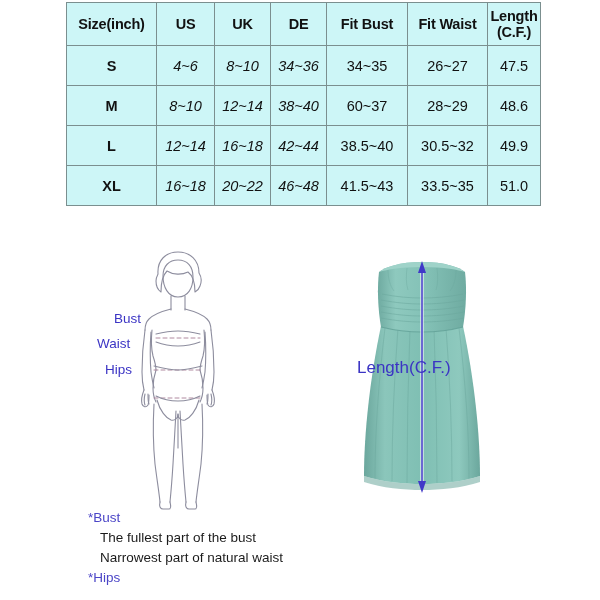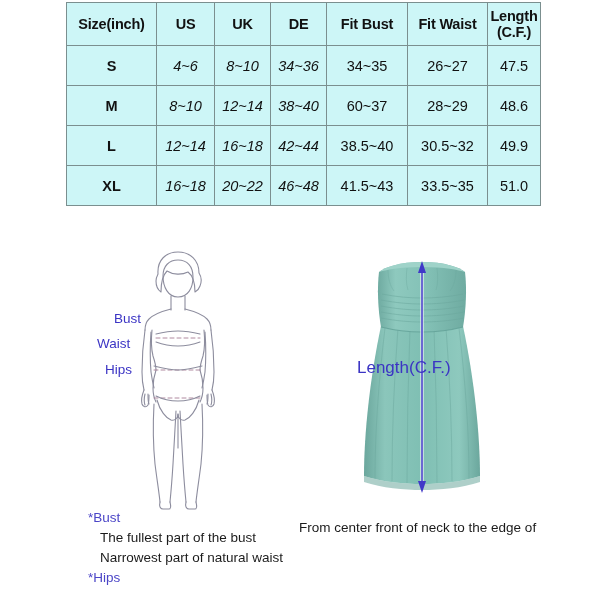--- a/index.html
+++ b/index.html
@@ -326,14 +326,13 @@
 
 <div class="notes-left">
   <div class="note-head">*Bust</div>
   <div class="note-body">The fullest part of the bust</div>
   <div class="note-body">Narrowest part of natural waist</div>
   <div class="note-head">*Hips</div>
 
 </div>
 
 <div class="notes-right">
-  <div class="note-body">From center front of neck to the edge of</div>
 </div>
 
 </body></html>

